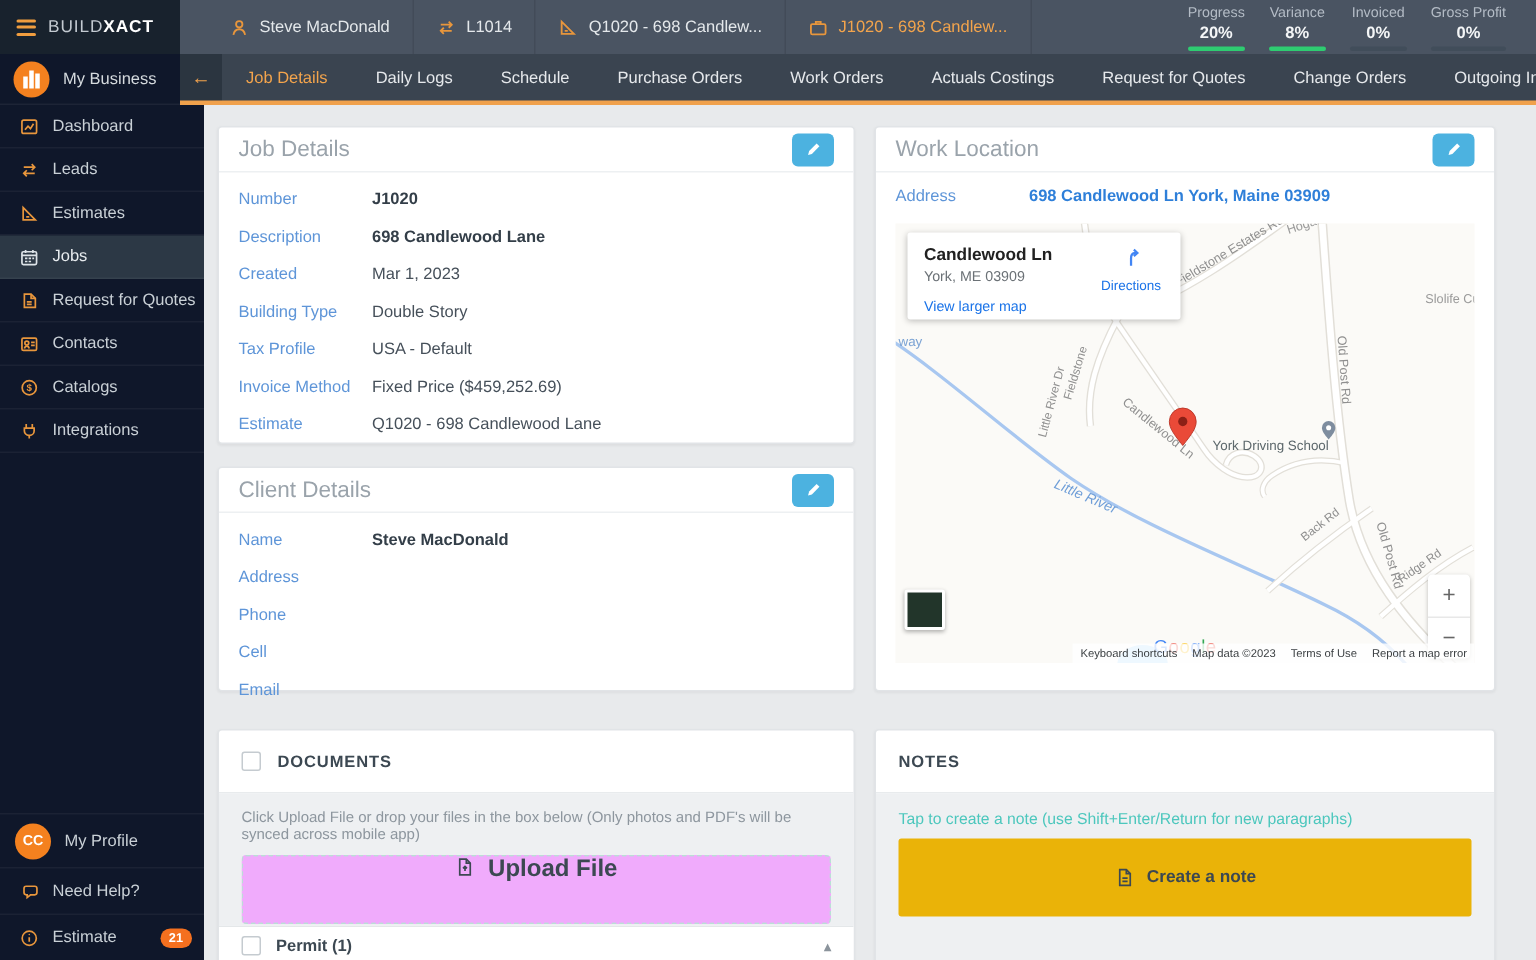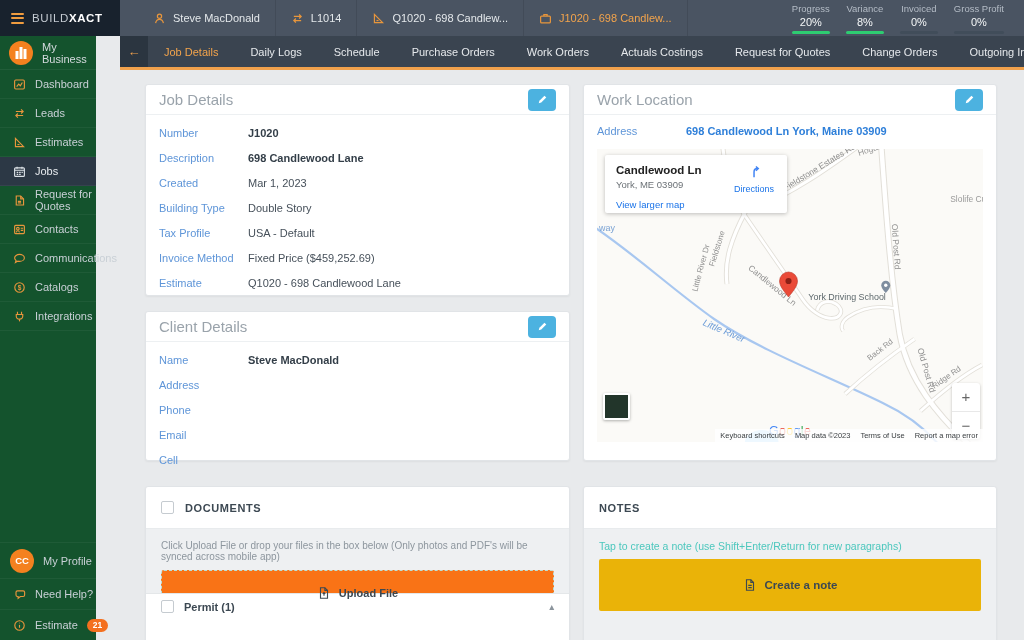--- a/index.html
+++ b/index.html
@@ -15,32 +15,32 @@
   .hamburger span { height:2px; background:#f09d3f; border-radius:1px; }
   .logo-text { font-size:11.5px; letter-spacing:.6px; color:#c3cad1; }
   .logo-text b { color:#ffffff; }
   .ctx-tabs { display:flex; align-items:stretch; margin-left:18px; }
   .ctx-tab { display:flex; align-items:center; gap:7px; padding:0 15px; font-size:11px; color:#e4e8eb; border-right:1px solid rgba(0,0,0,.10); cursor:pointer; }
   .ctx-tab .cicon { color:#e8963c; display:flex; }
   .ctx-tab.active { color:#f3a44c; }
   .stats { margin-left:auto; display:flex; gap:16px; padding:0 20px 0 0; align-items:center; }
   .stat { display:flex; flex-direction:column; align-items:center; min-width:38px; }
   .stat-label { font-size:9.5px; color:#b4bcc6; }
-  .stat-value { font-size:11px; font-weight:normal; color:#f4f6f7; margin-top:2px; }
+  .stat-value { font-size:11px; font-weight:bold; color:#f4f6f7; margin-top:2px; }
   .stat-bar { width:100%; height:3px; border-radius:2px; margin-top:3px; background:#414d5a; }
 
   
   .tabstrip { position:absolute; top:36px; left:120px; right:0; height:34px; display:flex; z-index:25; }
   .back-btn { width:28px; background:#2b3540; border-bottom:3px solid #f0a14c; display:flex; align-items:center; justify-content:center; color:#f0a14c; font-size:13px; cursor:pointer; flex-shrink:0; }
   .tabs-wrap { display:flex; background:#3a4450; border-bottom:3px solid #f0a14c; }
   .tab { padding:0 16px; display:flex; align-items:center; font-size:11px; color:#e6e9ec; cursor:pointer; white-space:nowrap; }
   .tab.active { color:#f3a44c; }
 
   
-  .sidebar { position:absolute; top:36px; left:0; bottom:0; width:96px; background:#14532d; display:flex; flex-direction:column; z-index:20; }
+  .sidebar { position:absolute; top:36px; left:0; bottom:0; width:136px; background:#0f172a; display:flex; flex-direction:column; z-index:20; }
   .side-item { height:29px; display:flex; align-items:center; gap:9px; padding-left:13px; font-size:11px; color:#c9d0d6; border-bottom:1px solid rgba(255,255,255,.05); cursor:pointer; flex-shrink:0; }
   .side-item .sicon { color:#e8963c; display:flex; flex-shrink:0; }
   .side-item.selected { background:#2c3845; color:#e8ecef; }
   .side-item.selected .sicon { color:#dde3e8; }
   .biz-row { height:34px; display:flex; align-items:center; gap:8px; padding-left:8px; font-size:11px; color:#d5dade; border-bottom:1px solid rgba(255,255,255,.06); flex-shrink:0; cursor:pointer; }
   .side-spacer { flex:1; }
   .side-bottom .side-item { height:31px; border-top:1px solid rgba(255,255,255,.05); border-bottom:none; }
   .avatar { width:24px; height:24px; border-radius:50%; background:#f4811f; color:#fff; font-size:9.5px; font-weight:bold; display:flex; align-items:center; justify-content:center; flex-shrink:0; }
   .badge { margin-left:auto; margin-right:8px; background:#f4701f; color:#fff; font-size:8.5px; font-weight:bold; border-radius:8px; padding:1.5px 6px; }
 
@@ -63,21 +63,21 @@
   #card-workloc{ left:463px; top:14px; width:414px; height:377px; }
   #card-notes { left:463px; top:416px; width:414px; height:240px; }
 
   
   .section-header { height:42px; display:flex; align-items:center; gap:11px; padding:0 15px; border-bottom:1px solid #e8ebed; }
   .section-title { font-size:11px; font-weight:bold; color:#3c4852; letter-spacing:.6px; }
   .checkbox { width:13px; height:13px; border:1px solid #c5cbd0; border-radius:2px; background:#fff; cursor:pointer; flex-shrink:0; }
   .section-body { background:#eef0f2; padding:11px 15px 12px 15px; }
   .hint-text { font-size:10px; color:#8d969e; }
   .hint-text.teal { color:#4cc7bd; font-size:10.5px; }
-  .upload-box { margin-top:8px; height:46px; background:#f97316; border:1px dashed #bte3da; border:1px dashed #badfd6; border-radius:3px; display:flex; align-items:center; justify-content:center; gap:8px; font-size:11px; font-weight:bold; color:#3c4852; cursor:pointer; }
+  .upload-box { margin-top:8px; height:46px; background:#f0abfc; border:1px dashed #bte3da; border:1px dashed #badfd6; border-radius:3px; display:flex; justify-content:center; gap:8px; font-size:16px; font-weight:bold; color:#3c4852; cursor:pointer; }
   .note-box { margin-top:7px; height:52px; background:#eab308; border-radius:2px; display:flex; align-items:center; justify-content:center; gap:8px; font-size:11.5px; font-weight:bold; color:#3c4852; cursor:pointer; }
   .group-row { height:26px; background:#fff; display:flex; align-items:center; gap:10px; padding:0 15px; border-top:1px solid #e4e7e9; font-size:11px; font-weight:bold; color:#3c4852; }
   .group-caret { margin-left:auto; color:#8b949c; font-size:9px; cursor:pointer; }
 
   
   .map-wrap { position:relative; margin:2px 13px 0 13px; height:293px; background:#fbfaf7; overflow:hidden; }
   .map-wrap svg.basemap { position:absolute; inset:0; }
   .map-info { position:absolute; left:8px; top:6px; width:182px; height:58px; background:#fff; border-radius:2px; box-shadow:0 1px 4px rgba(0,0,0,.25); padding:9px 11px; font-size:9.5px; }
   .mi-title { font-size:11.5px; font-weight:bold; color:#212121; }
   .mi-sub { color:#6b7176; margin-top:3px; }
@@ -252,28 +252,20 @@
           <circle cx="6" cy="7" r="1.6"></circle>
           <path d="M4 11.5c.4-1.4 1.1-2 2-2s1.6.6 2 2"></path>
           <path d="M9.5 6.5h3M9.5 9h3"></path>
         </svg>
       </span>
     <span>Contacts</span>
   </div>
   <div class="side-item">
     <span class="sicon">
         <svg width="13" height="13" viewBox="0 0 16 16" fill="none" stroke="currentColor" stroke-width="1.4">
-          <path d="M8 3c3.3 0 6 1.9 6 4.3s-2.7 4.2-6 4.2c-.7 0-1.4-.1-2-.3L3 13l.8-2.6C2.7 9.6 2 8.5 2 7.3 2 4.9 4.7 3 8 3z"></path>
-        </svg>
-      </span>
-    <span>Communications</span>
-  </div>
-  <div class="side-item">
-    <span class="sicon">
-        <svg width="13" height="13" viewBox="0 0 16 16" fill="none" stroke="currentColor" stroke-width="1.4">
           <circle cx="8" cy="8" r="5.8"></circle>
           <text x="8" y="11" text-anchor="middle" font-size="8" font-weight="bold" fill="currentColor" stroke="none">$</text>
         </svg>
       </span>
     <span>Catalogs</span>
   </div>
   <div class="side-item">
     <span class="sicon">
         <svg width="13" height="13" viewBox="0 0 16 16" fill="none" stroke="currentColor" stroke-width="1.4">
           <path d="M5.5 2v3.5M10.5 2v3.5"></path>
@@ -376,25 +368,25 @@
         </div>
       <div class="kv-row">
           <span class="kv-label">Address</span>
           <span class="kv-value"></span>
         </div>
       <div class="kv-row">
           <span class="kv-label">Phone</span>
           <span class="kv-value"></span>
         </div>
       <div class="kv-row">
+          <span class="kv-label">Cell</span>
+          <span class="kv-value"></span>
+        </div>
+      <div class="kv-row">
           <span class="kv-label">Email</span>
-          <span class="kv-value"></span>
-        </div>
-      <div class="kv-row">
-          <span class="kv-label">Cell</span>
           <span class="kv-value"></span>
         </div>
     </div>
   </div>
 
   <div class="card" id="card-workloc">
     <div class="card-header">
       <span class="card-title">Work Location</span>
       <span class="edit-btn">
         <span style="display:flex;">
@@ -490,21 +482,21 @@
         <span>Report a map error</span>
       </div>
     </div>
   </div>
 
   <div class="card" id="card-docs">
     <div class="section-header">
       <span class="checkbox"></span>
       <span class="section-title">DOCUMENTS</span>
     </div>
-    <div class="section-body" style="height:64px;">
+    <div class="section-body" style="height:88px;">
       <div class="hint-text">Click Upload File or drop your files in the box below (Only photos and PDF's will be synced across mobile app)</div>
       <div class="upload-box">
         <span style="display:flex;">
             <svg width="14" height="14" viewBox="0 0 16 16" fill="none" stroke="#3c4852" stroke-width="1.3">
               <path d="M4 2h5l3 3v9H4z"></path>
               <path d="M9 2v3h3"></path>
               <path d="M8 11V7.5M6.5 9L8 7.5 9.5 9"></path>
             </svg>
           </span>
         <span>Upload File</span>

